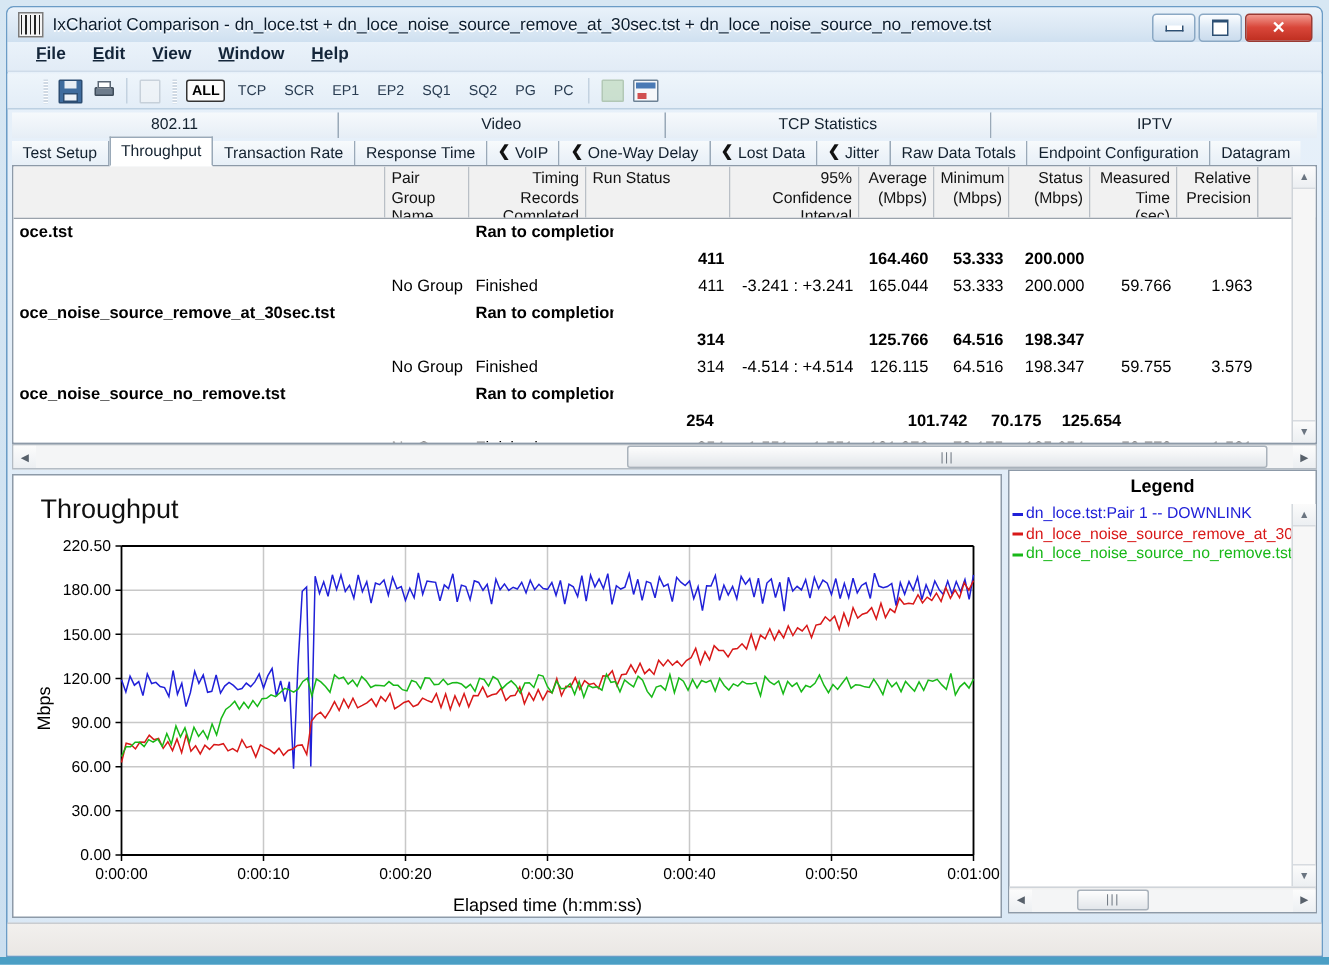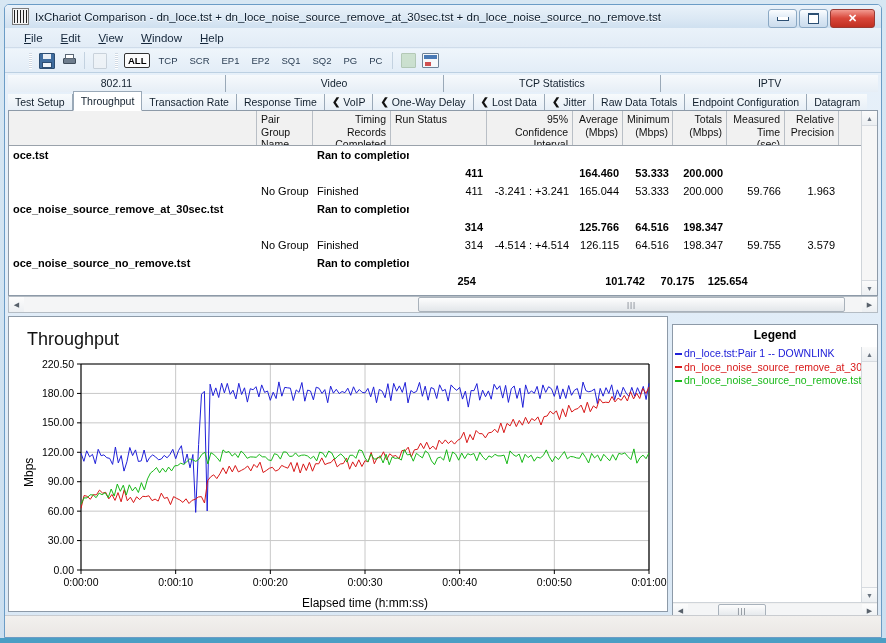--- a/index.html
+++ b/index.html
@@ -51,22 +51,23 @@
     width:43px;border:1px solid #9a3a33;
     background:linear-gradient(#f29a90,#d9473a 48%,#c02f21);
     color:#fff;font-size:11px;font-weight:bold;
   }
   .glyph-min{display:block;width:10px;height:3px;border:1px solid #2c4f73;border-top:none;background:#fff;}
   .glyph-max{display:block;width:9px;height:8px;border:1px solid #2c4f73;border-top-width:2px;background:#fff;}
   
   #menubar{
     position:absolute;left:5px;top:28px;width:876px;height:20px;
     background:linear-gradient(#eaf2fa,#e2ecf6);
-    display:flex;align-items:center;padding-left:10px;box-sizing:border-box;
+    display:flex;padding-left:10px;box-sizing:border-box;
     border-bottom:1px solid #cfdcea;
+    font-weight:bold;
   }
   .menu-item{
     font-size:11.5px;color:#14263a;padding:2px 9px;cursor:default;
   }
   .menu-item u{text-decoration:underline;}
   
   #toolbar{
     position:absolute;left:5px;top:49px;width:876px;height:24px;
     background:linear-gradient(#eef5fb,#e3edf7);
     display:flex;align-items:center;padding-left:20px;box-sizing:border-box;
@@ -190,21 +191,21 @@
     position:absolute;left:8px;top:316px;width:660px;height:296px;
     background:#fff;border:1px solid #8d9aa8;box-sizing:border-box;
     overflow:hidden;
   }
   #chart-title{
     position:absolute;left:18px;top:12px;font-size:18px;color:#111;
   }
   #plot-svg{position:absolute;left:0;top:0;}
   
   #legendpanel{
-    position:absolute;left:672px;top:324px;width:206px;height:296px;
+    position:absolute;left:672px;top:313px;width:206px;height:296px;
     background:#fff;border:1px solid #8d9aa8;box-sizing:border-box;
   }
   #legend-title{
     text-align:center;font-size:12px;font-weight:bold;color:#000;
     padding:3px 0 2px 0;
   }
   #legend-list{
     position:absolute;left:1px;top:22px;right:16px;bottom:17px;
     overflow:hidden;padding-left:1px;
   }
@@ -369,21 +370,21 @@
         </div>
         <div class="hcell r" style="width: 50px;">
           <div>Average</div>
           <div>(Mbps)</div>
         </div>
         <div class="hcell r" style="width: 50px;">
           <div>Minimum</div>
           <div>(Mbps)</div>
         </div>
         <div class="hcell r" style="width: 54px;">
-          <div>Totals</div>
+          <div>Status</div>
           <div>(Mbps)</div>
         </div>
         <div class="hcell r" style="width: 58px;">
           <div>Measured</div>
           <div>Time (sec)</div>
         </div>
         <div class="hcell r" style="width: 54px;">
           <div>Relative</div>
           <div>Precision</div>
         </div>

